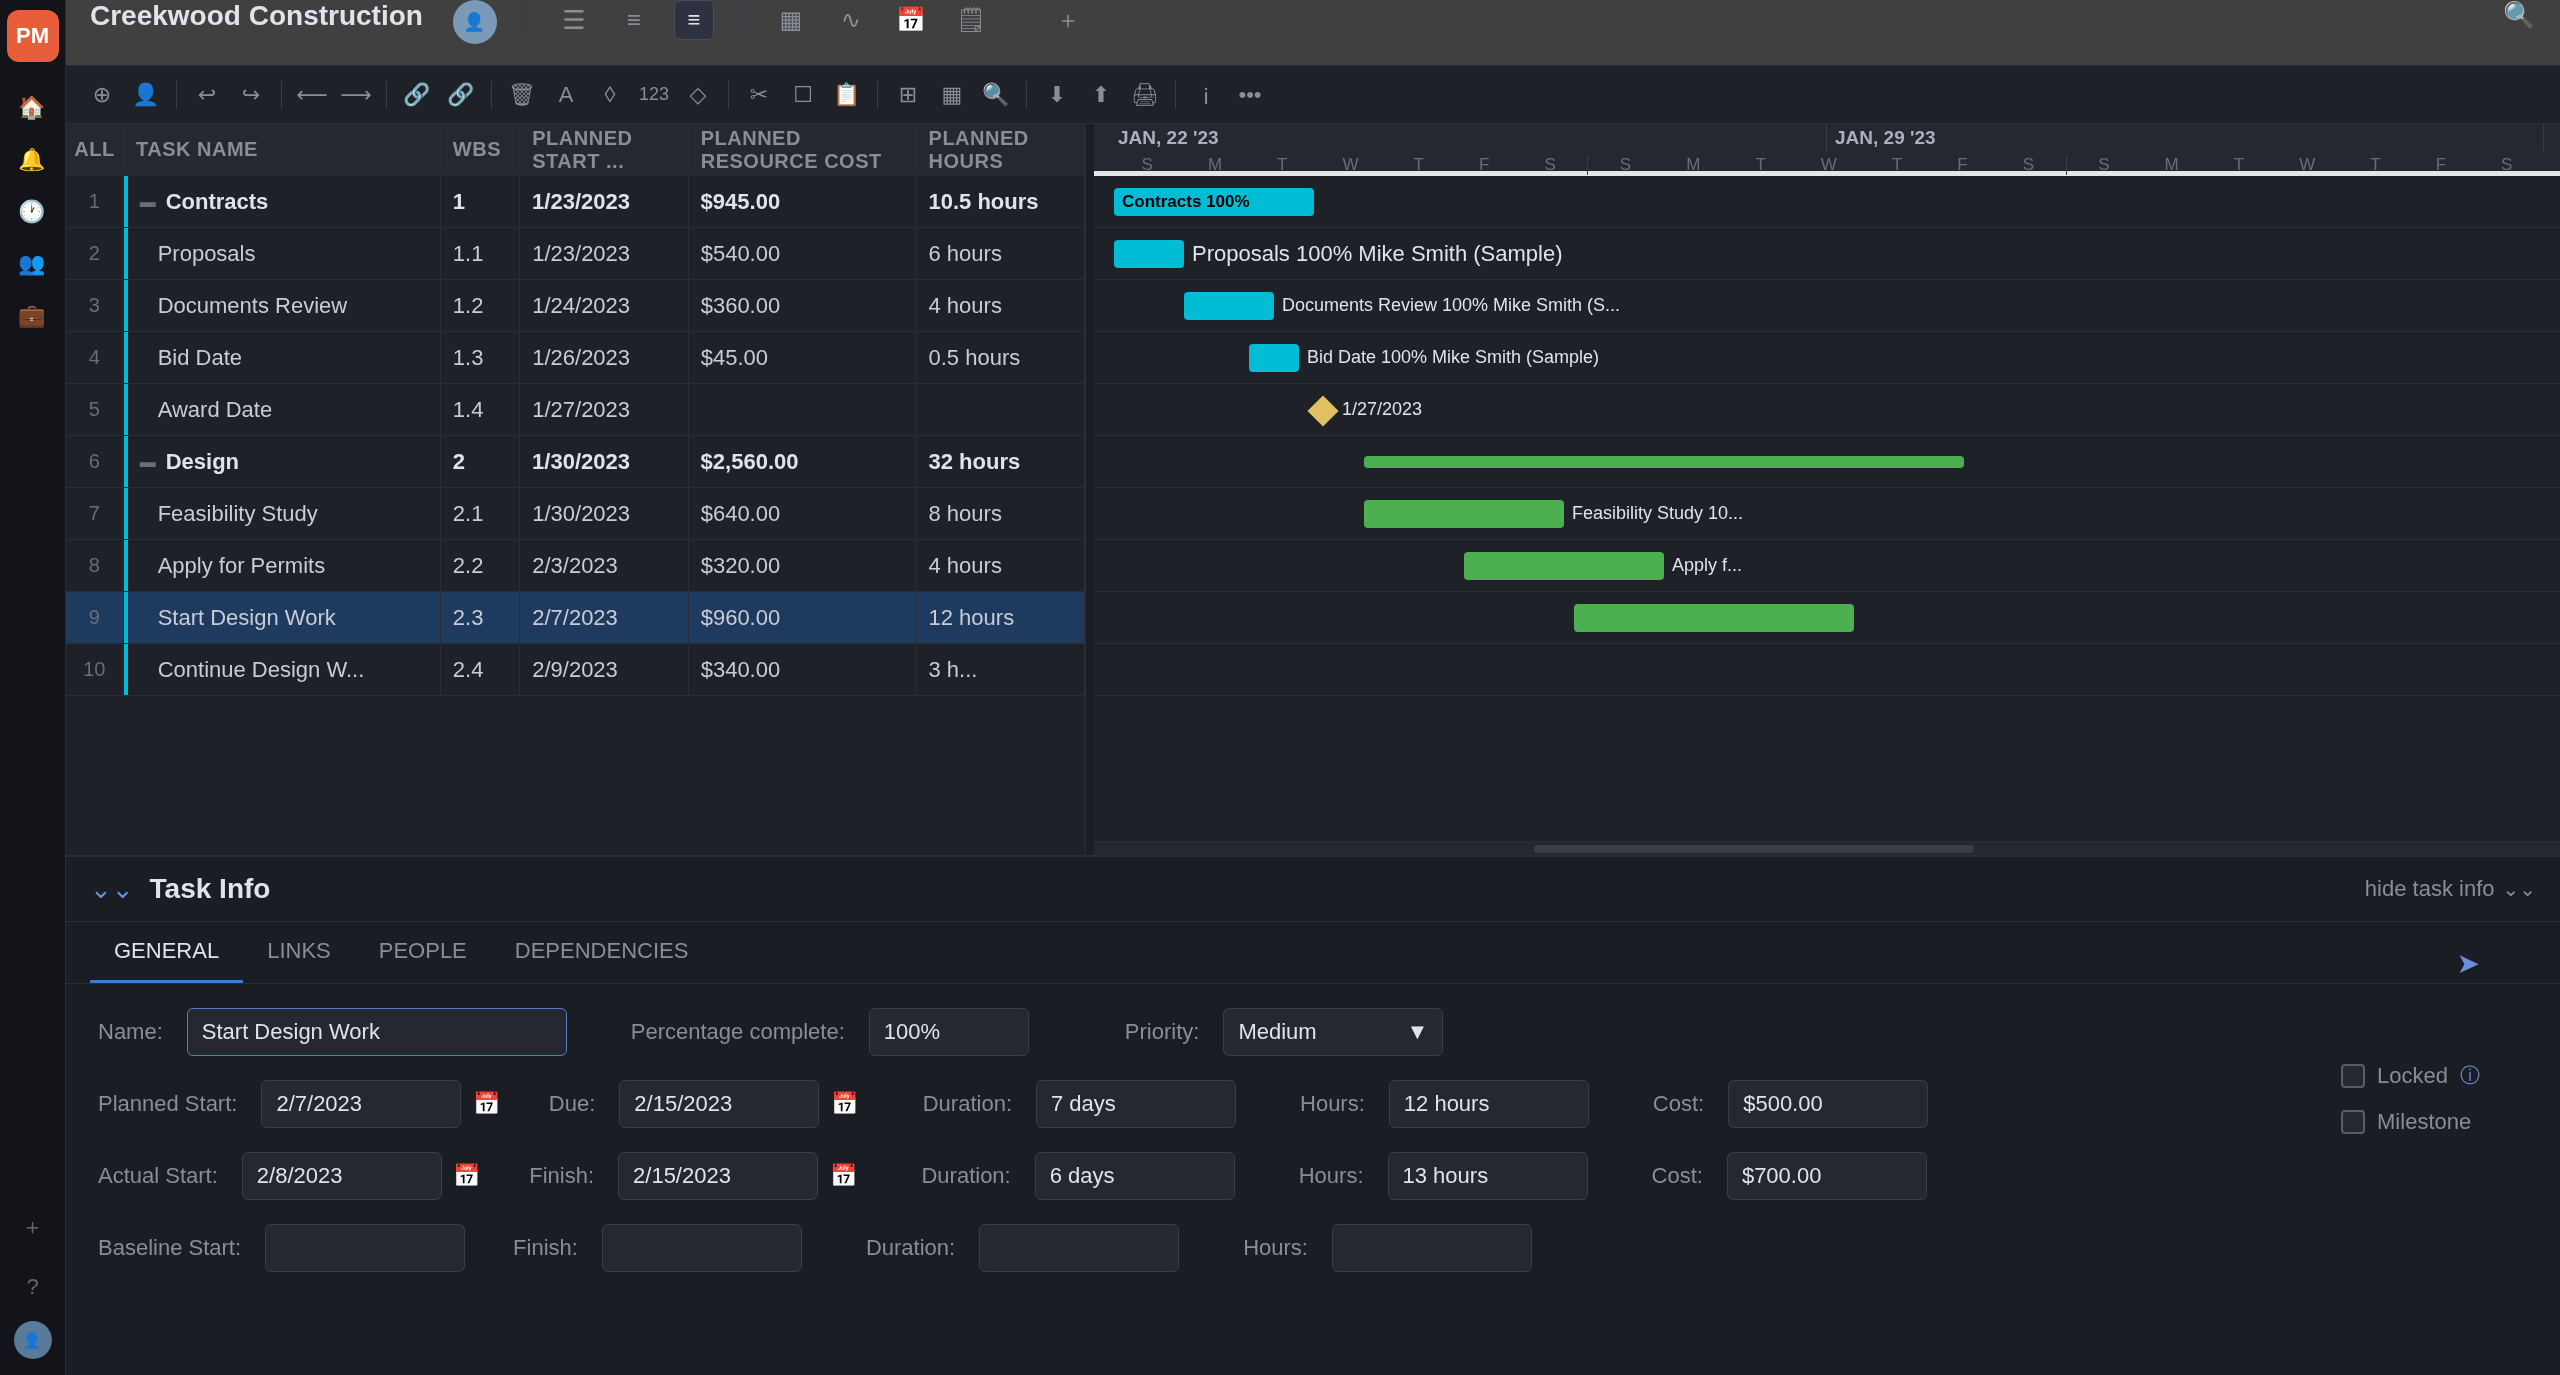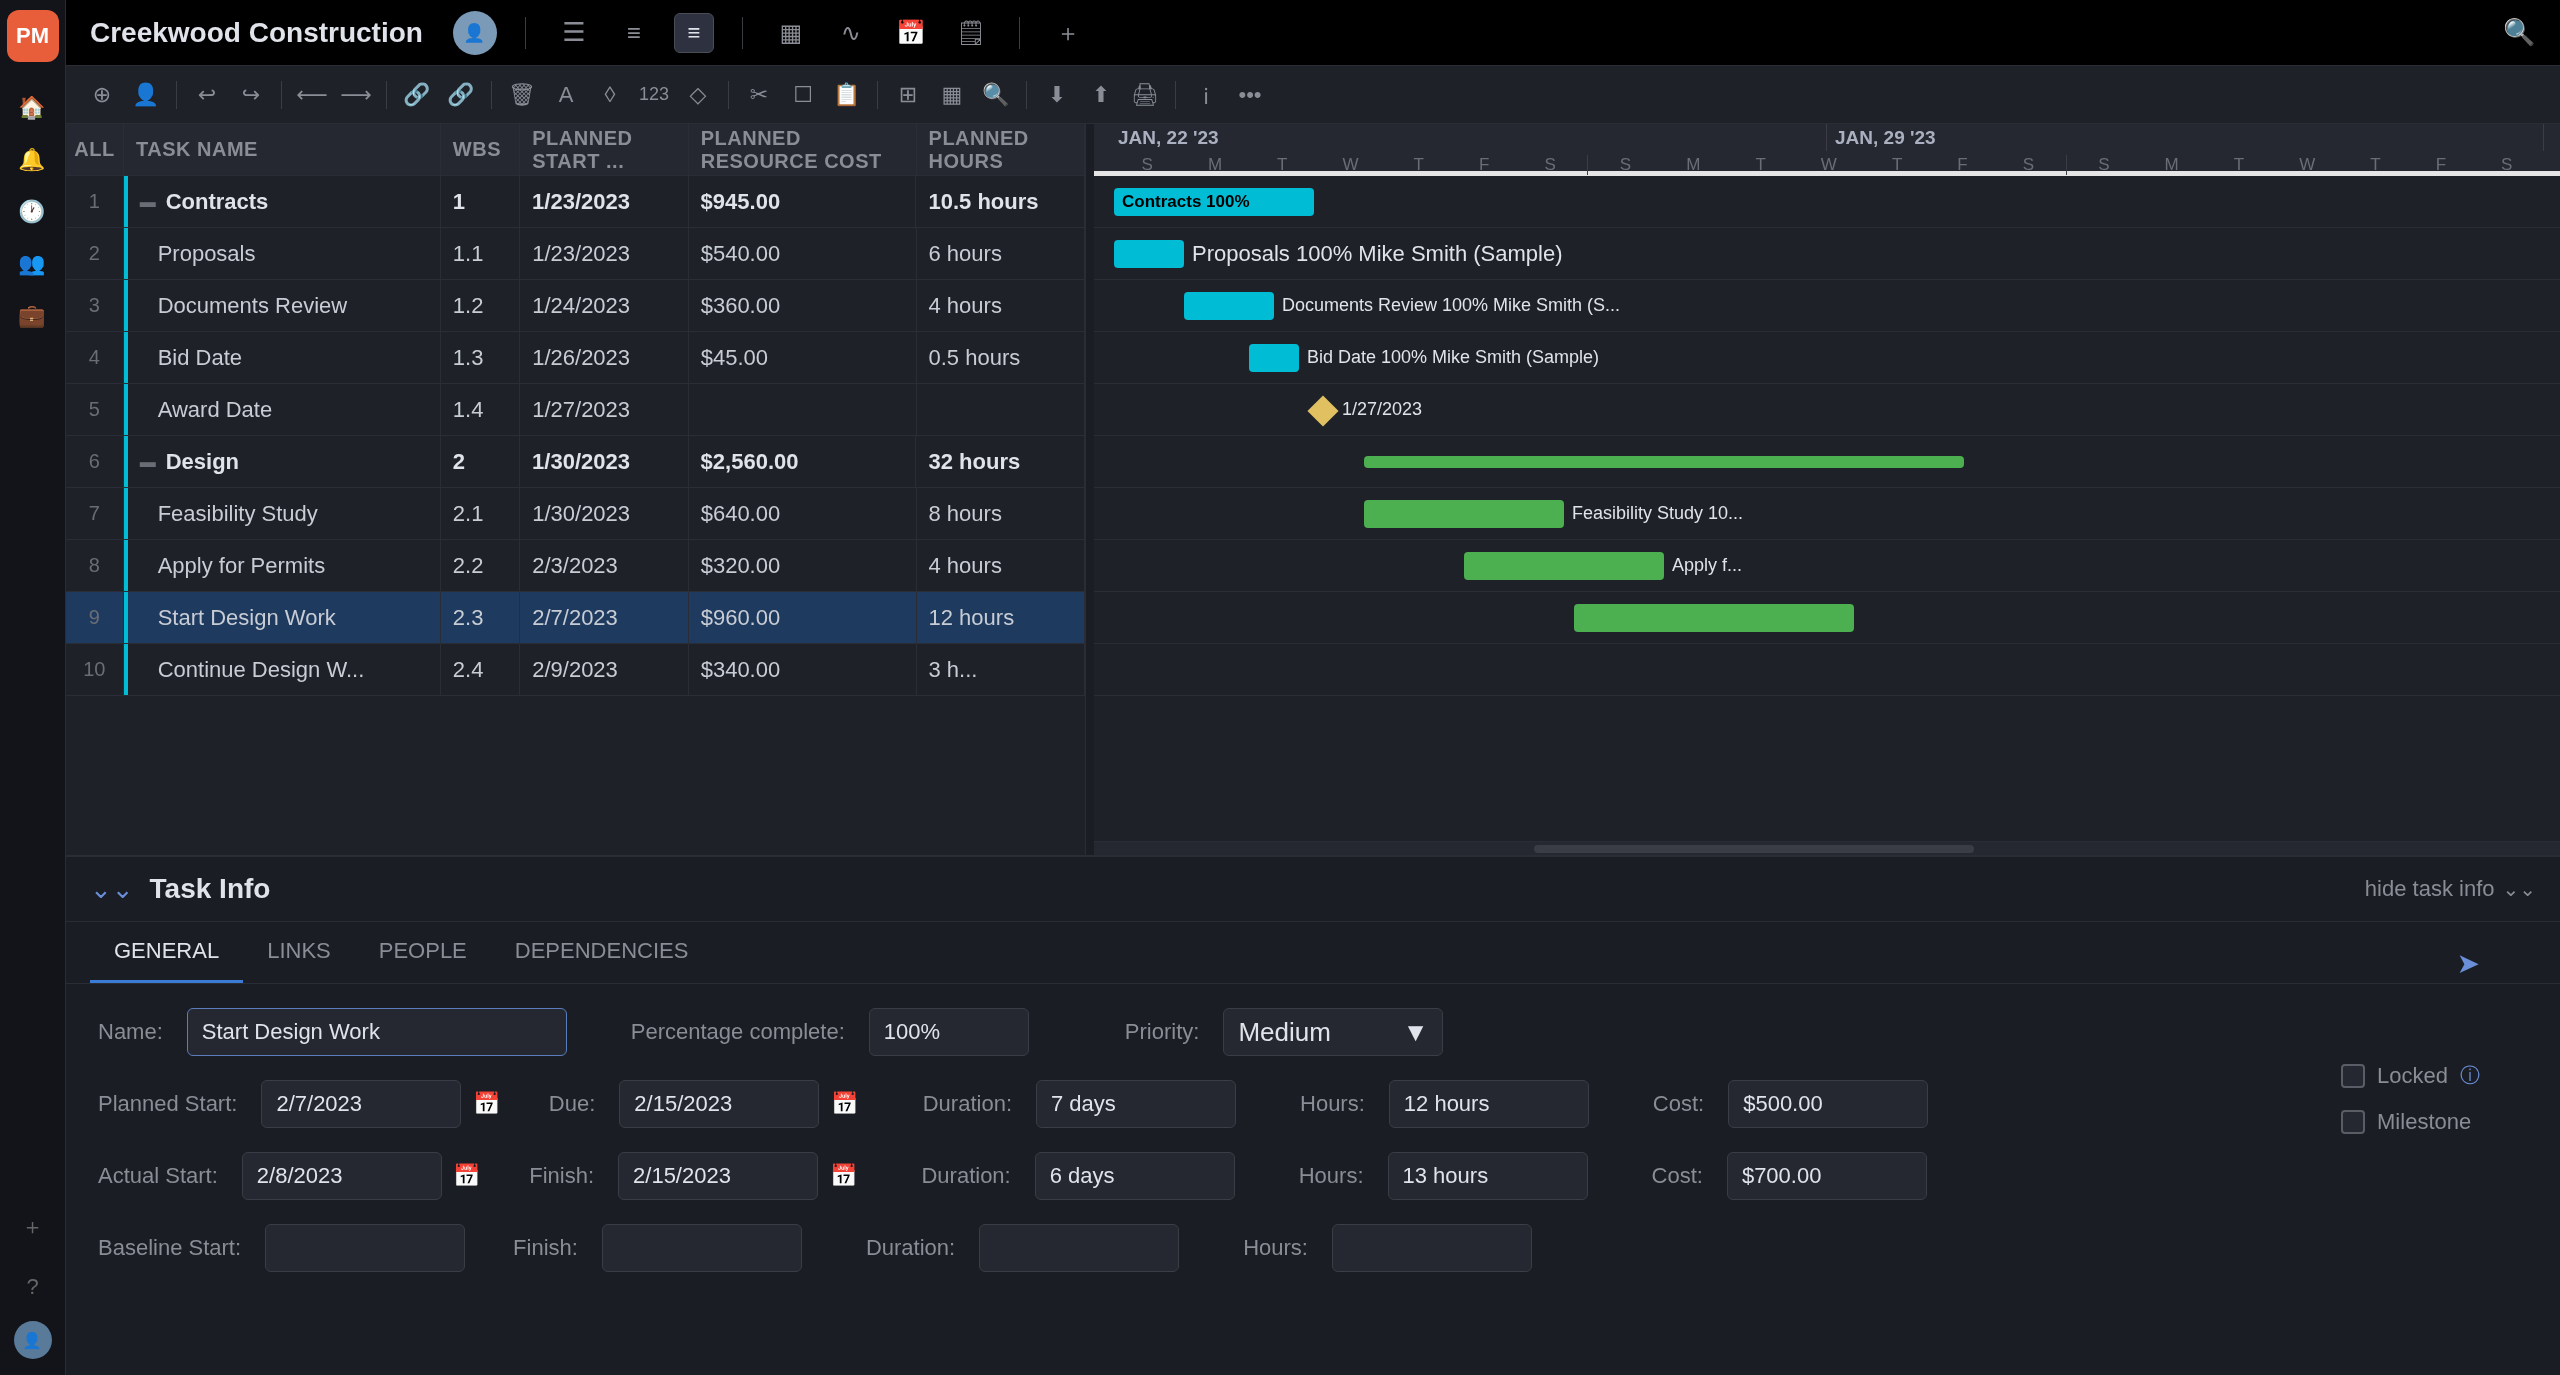--- a/index.html
+++ b/index.html
@@ -65,24 +65,23 @@
     
     .main-area {
       position: absolute;
       left: 66px; top: 0;
       right: 0; bottom: 0;
     }
 
     
     .top-bar {
       height: 66px;
-      background: #000000;
+      background: #404040;
       border-bottom: 1px solid #2a2d35;
       display: flex;
-      align-items: center;
       padding: 0 24px;
       gap: 20px;
     }
     .project-title {
       font-size: 28px;
       font-weight: 600;
       color: #e0e3ea;
       margin-right: 10px;
     }
     .avatar-header {
@@ -345,21 +344,21 @@
     }
     .form-input-medium { width: 200px; }
     .form-input-name { width: 380px; background: #252830; border: 1px solid #5a7dbd; }
     .form-input-pct { width: 160px; background: #252830; border: 1px solid #3a3d45; }
     .form-select {
       background: #252830;
       border: 1px solid #3a3d45;
       border-radius: 6px;
       padding: 10px 14px;
       color: #e0e3ea;
-      font-size: 26px;
+      font-size: 22px;
       height: 48px;
       width: 220px;
       display: flex;
       align-items: center;
       justify-content: space-between;
       cursor: pointer;
     }
     .cal-icon {
       color: #8a8d95;
       font-size: 22px;

